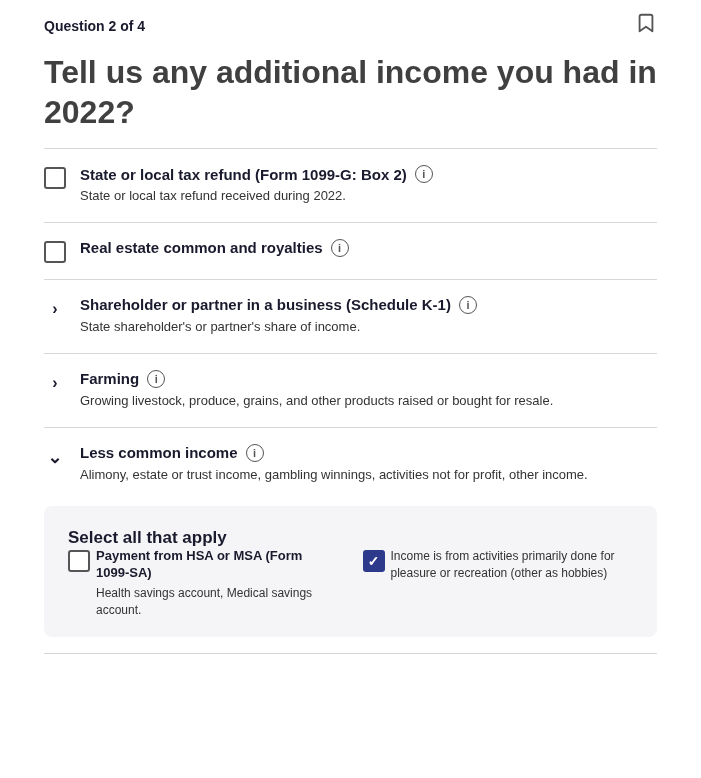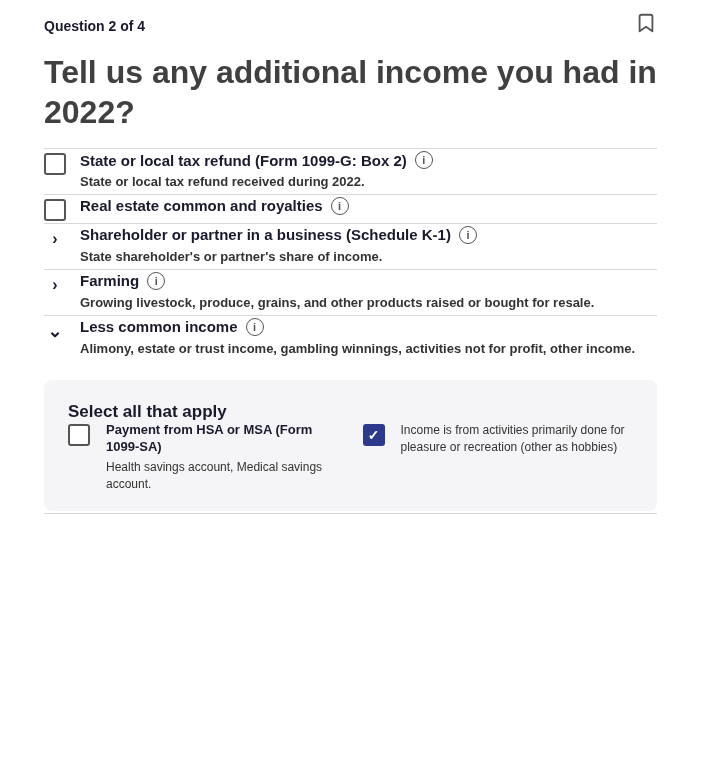--- a/index.html
+++ b/index.html
@@ -41,21 +41,21 @@
     .subtitle {
       font-size: 14px;
       color: #1a1a2e;
       margin-bottom: 24px;
     }
     .income-list {
       list-style: none;
     }
     .income-item {
       border-top: 1px solid #d8d8d8;
-      padding: 2px 0;
+      padding: 16px 0;
       display: flex;
       align-items: flex-start;
       gap: 14px;
     }
     .income-item:last-child {
       border-bottom: 1px solid #d8d8d8;
     }
     .checkbox {
       width: 22px;
       height: 22px;
@@ -110,21 +110,20 @@
       font-size: 11px;
       font-weight: 700;
       color: #555;
       cursor: pointer;
       flex-shrink: 0;
     }
     .item-description {
       font-size: 13px;
       color: #333;
       line-height: 1.45;
-      font-weight: bold;
     }
     
     .expanded-section {
       background: #f5f5f7;
       border-radius: 8px;
       padding: 22px 24px 18px 24px;
       margin-top: 8px;
     }
     .expanded-title {
       font-size: 17px;
@@ -132,21 +131,21 @@
       color: #1a1a2e;
     }
     .sub-items-grid {
       display: grid;
       grid-template-columns: 1fr 1fr;
       gap: 16px 24px;
     }
     .sub-item {
       display: flex;
       align-items: flex-start;
-      gap: 16px;
+      gap: 6px;
     }
     .sub-checkbox {
       width: 22px;
       height: 22px;
       border: 2px solid #555;
       border-radius: 3px;
       flex-shrink: 0;
       margin-top: 2px;
       cursor: pointer;
       background: #fff;

